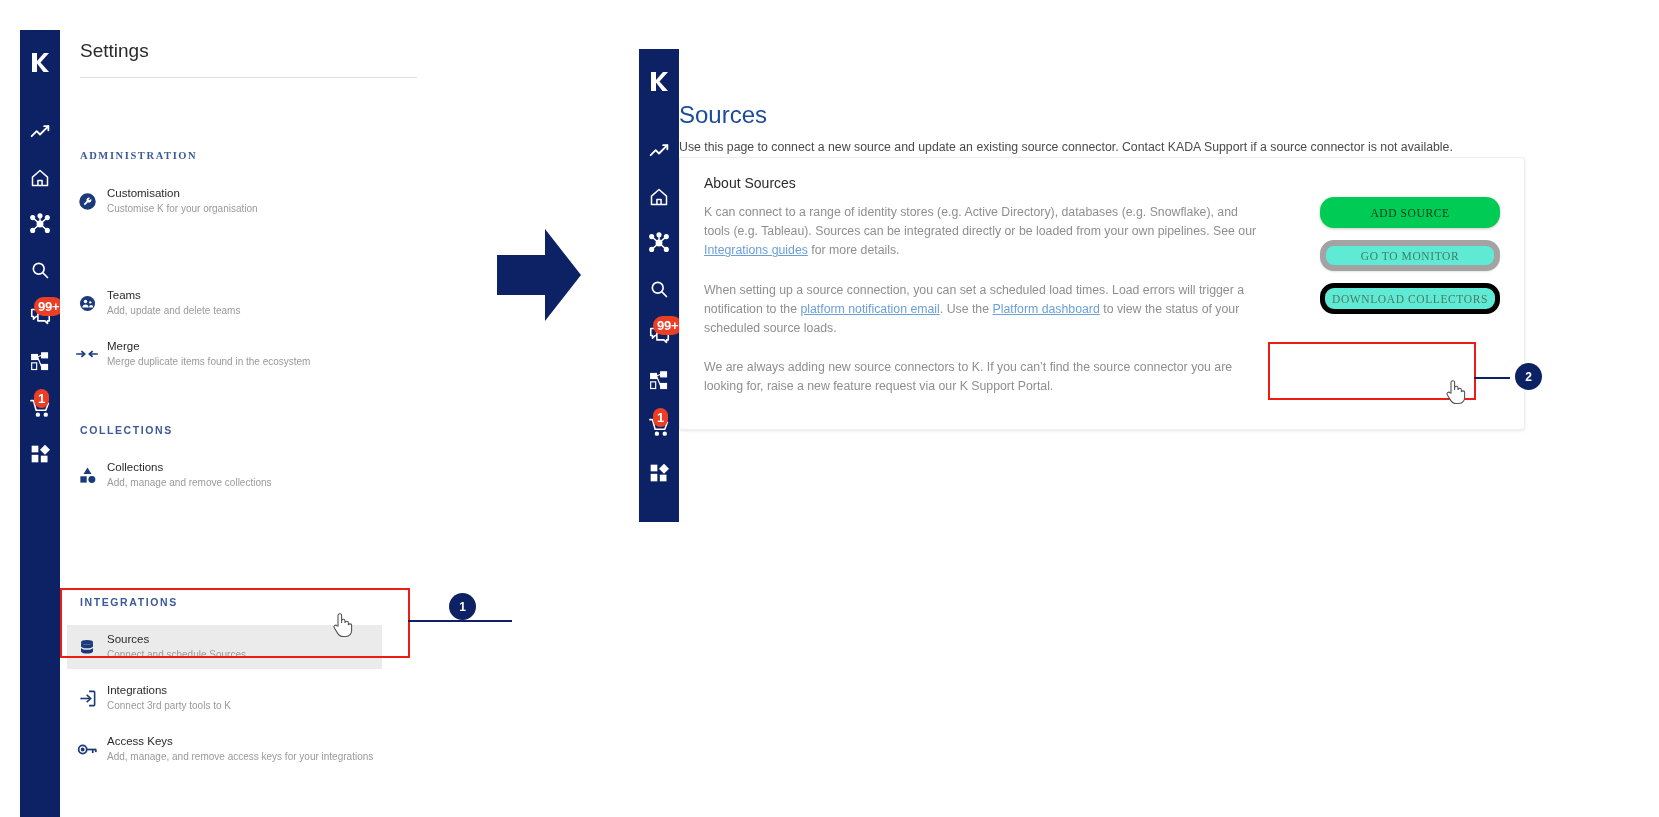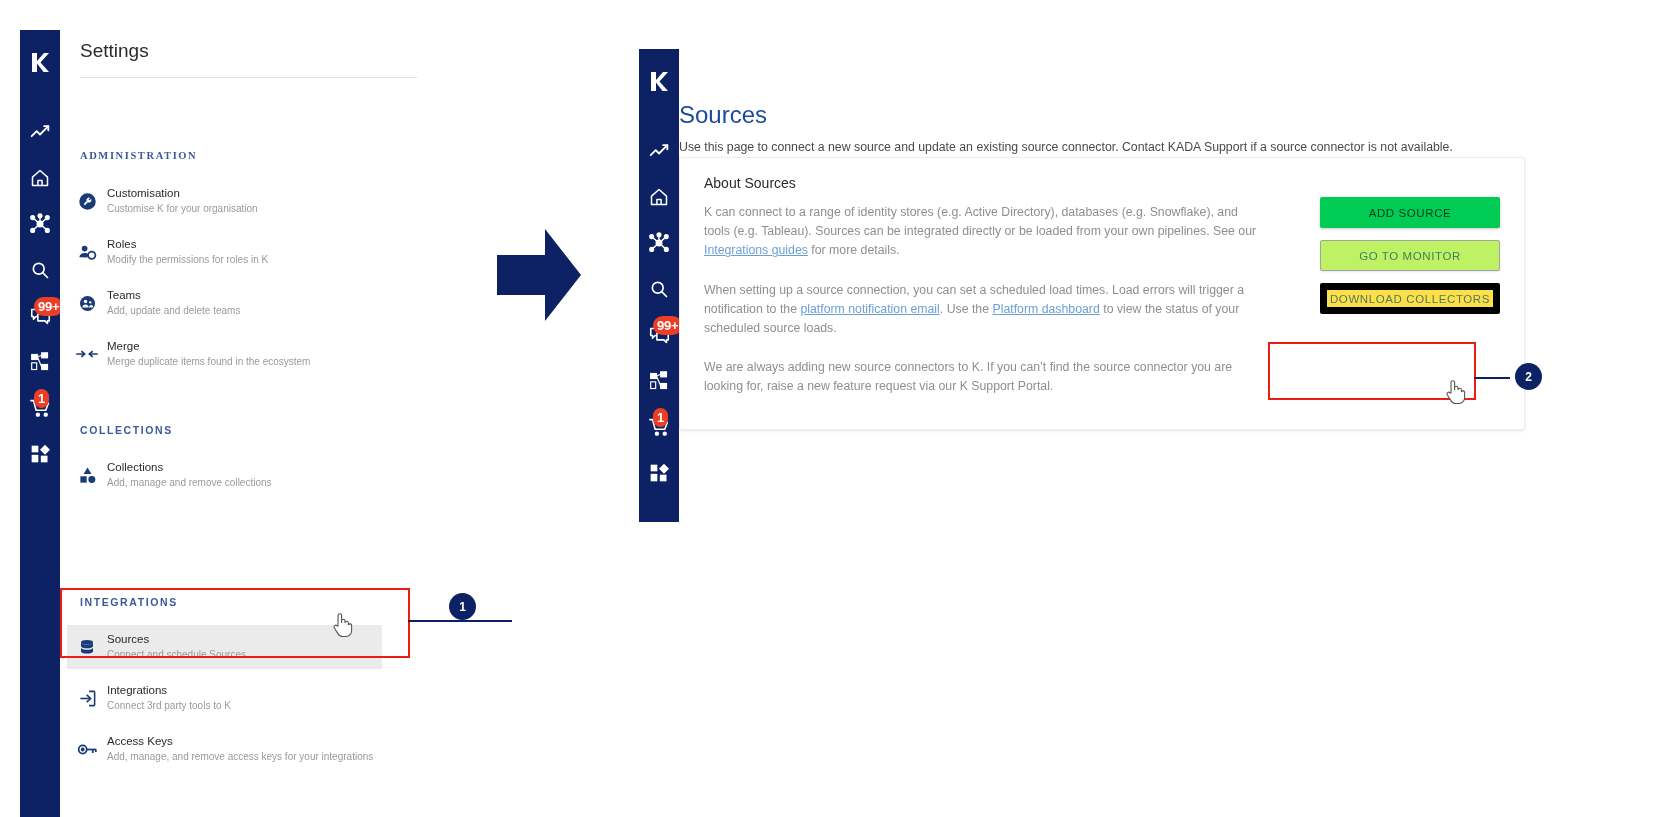--- a/index.html
+++ b/index.html
@@ -155,43 +155,43 @@
   #btn-col {
     position: absolute;
     right: 24px; top: 39px;
     width: 180px;
     display: flex;
     flex-direction: column;
     gap: 12px;
   }
   .btn {
     height: 31px;
-    border-radius: 2px;
+    border-radius: 14px;
     font-size: 11.5px;
     letter-spacing: 0.6px;
     display: flex; align-items: center; justify-content: center;
     cursor: pointer;
-    font-family: Liberation Sans, sans-serif;
+    font-family: Liberation Serif, serif;
   }
   .btn-primary {
     background: #00cc55;
     color: #083a1c;
     border: none;
     box-shadow: 0 1px 3px rgba(0,0,0,0.22);
   }
   .btn-outline {
-    background: #bef264;
+    background: #5eead4;
     color: #3f7f5e;
-    border: 1px solid #a3a3a3;
+    border: 6px solid #a3a3a3;
     box-shadow: 0 1px 2px rgba(0,0,0,0.10);
   }
   .btn-hover {
-    background: #fde047;
+    background: #5eead4;
     color: #4f7a62;
-    border: 7px solid #000000;
+    border: 5px solid #000000;
   }
 
   
   .hl-box {
     position: absolute;
     border: 2px solid #ee1c12;
     background: transparent;
     pointer-events: none;
   }
   #hl-1 { left: 60px;  top: 588px; width: 350px; height: 70px; }
@@ -331,34 +331,20 @@
             <circle cx="12" cy="12" r="9.5" fill="#1a3a7a"></circle>
             <path d="M15.5 7.5 a3.2 3.2 0 0 0 -4.6 4 L7.2 15.2 l1.6 1.6 3.7 -3.7 a3.2 3.2 0 0 0 4 -4.6 l-1.9 1.9 -1.4 -1.4 Z" fill="#ffffff" stroke="none"></path>
           </svg>
       </div>
       <div class="nav-txt">
         <span class="nav-title">Customisation</span>
         <span class="nav-sub">Customise K for your organisation</span>
       </div>
     </div>
 
-    <div class="nav-row" style="top:200px;">
-      <div class="nav-ico">
-        <svg width="20" height="19" viewBox="0 0 24 24" fill="#1a3a7a">
-            <circle cx="9" cy="7" r="3.6"></circle>
-            <path d="M2.5 18 c0 -3.6 3 -5.4 6.5 -5.4 c2 0 3.8 0.6 5 1.7 l-1.5 4 Z"></path>
-            <circle cx="18" cy="15.5" r="4.6" fill="none" stroke="#1a3a7a" stroke-width="2.2"></circle>
-            <circle cx="18" cy="15.5" r="1.4" fill="#ffffff"></circle>
-          </svg>
-      </div>
-      <div class="nav-txt">
-        <span class="nav-title">Roles</span>
-        <span class="nav-sub">Modify the permissions for roles in K</span>
-      </div>
-    </div>
 
     <div class="nav-row" style="top:251px;">
       <div class="nav-ico">
         <svg width="19" height="19" viewBox="0 0 24 24">
             <circle cx="12" cy="12" r="9.5" fill="#1a3a7a"></circle>
             <circle cx="9.5" cy="9.5" r="2.2" fill="#ffffff"></circle>
             <circle cx="15.5" cy="10.5" r="1.5" fill="#ffffff"></circle>
             <path d="M5.5 17 c0 -2.6 2 -3.8 4 -3.8 c2 0 4 1.2 4 3.8 Z" fill="#ffffff"></path>
             <path d="M14 17 c0 -2 1.2 -3 2.7 -3 c1.5 0 2.3 1 2.3 3 Z" fill="#ffffff"></path>
           </svg>

